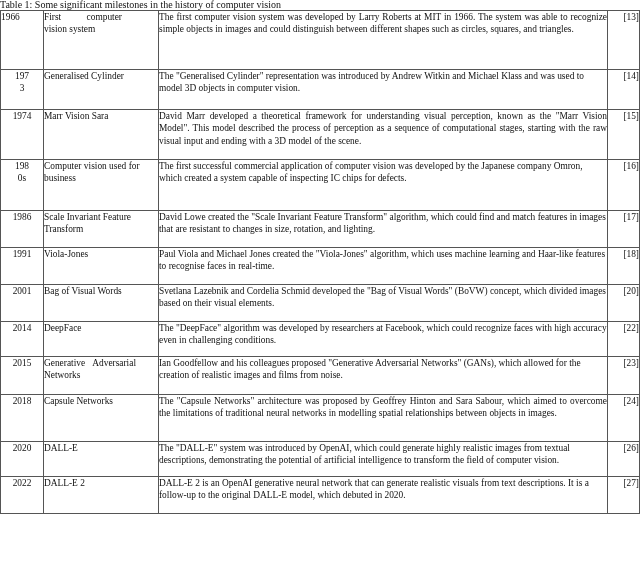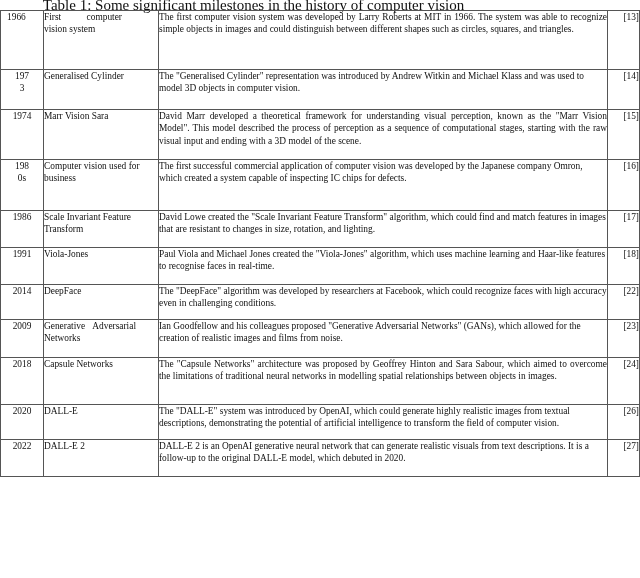--- a/index.html
+++ b/index.html
@@ -3,34 +3,34 @@
   <meta charset="utf-8">
   <style>
     html, body { margin: 0; padding: 0; background: #ffffff; }
     body {
       width: 640px; height: 578px; overflow: hidden;
       font-family: "Liberation Serif", serif;
       color: #111;
     }
     .caption {
       position: absolute; left: 0; top: 0; width: 507px;
-      text-align: center; font-size: 15px; line-height: 10px;
+      font-size: 10px; line-height: 10px;
     }
     table.milestones {
       position: absolute; left: 0; top: 10px;
       width: 639px; border-collapse: collapse; table-layout: fixed;
       font-size: 9.4px; line-height: 12.3px;
     }
     table.milestones td {
       border: 1.2px solid #555;
       vertical-align: top;
       padding: 0;
     }
     td.year { text-align: center; padding: 8px 3px 0 3px; }
-    td.year.left { text-align: left; padding-left: 6px; }
+    td.year.left { text-align: left; }
     td.name { padding: 8px 4px 0 13px; margin-left: 43px; }
     td.desc { padding: 8px 12px 0 11px; }
     td.ref  { text-align: right; padding-top: 8px; }
     .just { text-align: justify; }
     .wrap-year { display: inline-block; width: 18px; word-break: break-all; text-align: center; }
   </style>
 </head>
 <body>
 
 <div class="caption">Table 1: Some significant milestones in the history of computer vision</div>
@@ -72,28 +72,34 @@
       <td class="name">Scale Invariant Feature Transform</td>
       <td class="desc">David Lowe created the "Scale Invariant Feature Transform" algorithm, which could find and match features in images that are resistant to changes in size, rotation, and lighting.</td>
       <td class="ref">[17]</td>
     </tr>
     <tr style="height:37px">
       <td class="year">1991</td>
       <td class="name">Viola-Jones</td>
       <td class="desc">Paul Viola and Michael Jones created the "Viola-Jones" algorithm, which uses machine learning and Haar-like features to recognise faces in real-time.</td>
       <td class="ref">[18]</td>
     </tr>
+    <tr style="height:37px">
+      <td class="year">2001</td>
+      <td class="name">Bag of Visual Words</td>
+      <td class="desc">Svetlana Lazebnik and Cordelia Schmid developed the "Bag of Visual Words" (BoVW) concept, which divided images based on their visual elements.</td>
+      <td class="ref">[20]</td>
+    </tr>
     <tr style="height:35px">
       <td class="year">2014</td>
       <td class="name">DeepFace</td>
       <td class="desc">The "DeepFace" algorithm was developed by researchers at Facebook, which could recognize faces with high accuracy even in challenging conditions.</td>
       <td class="ref">[22]</td>
     </tr>
     <tr style="height:38px">
-      <td class="year">2009</td>
+      <td class="year">2015</td>
       <td class="name"><span style="display:inline-block;width:92px;text-align:justify;text-align-last:left;word-break:break-all;">Generative Adversarial Networks</span></td>
       <td class="desc">Ian Goodfellow and his colleagues proposed "Generative Adversarial Networks" (GANs), which allowed for the creation of realistic images and films from noise.</td>
       <td class="ref">[23]</td>
     </tr>
     <tr style="height:47px">
       <td class="year">2018</td>
       <td class="name">Capsule Networks</td>
       <td class="desc just">The "Capsule Networks" architecture was proposed by Geoffrey Hinton and Sara Sabour, which aimed to overcome the limitations of traditional neural networks in modelling spatial relationships between objects in images.</td>
       <td class="ref">[24]</td>
     </tr>

